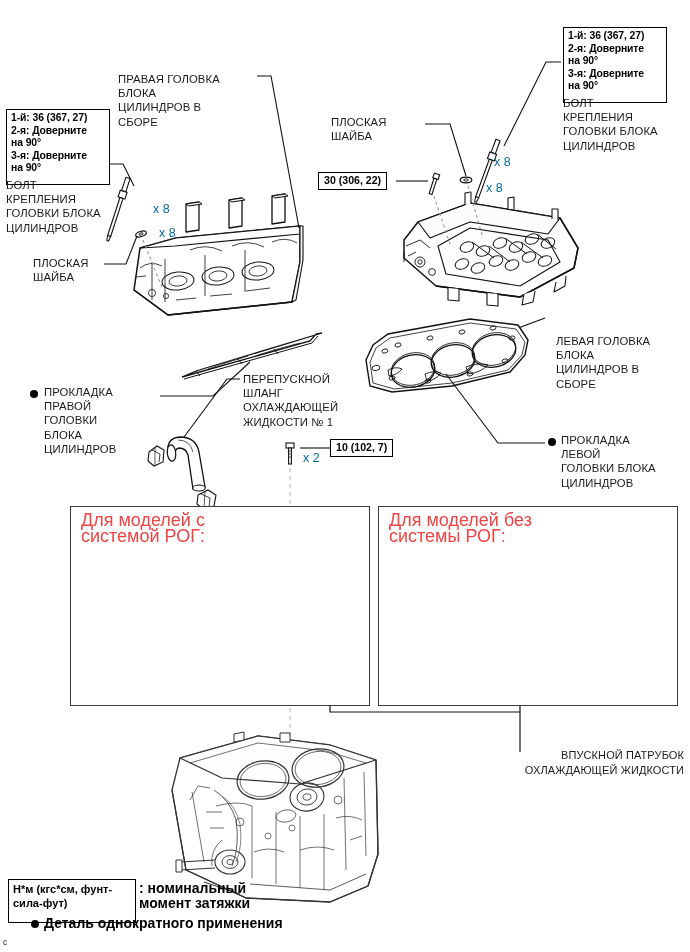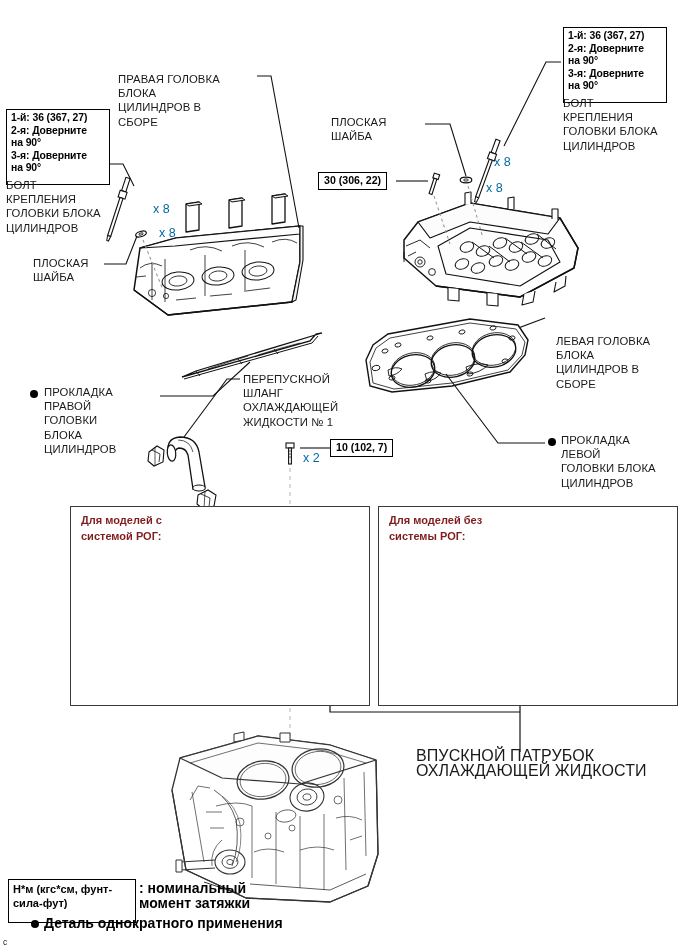--- a/index.html
+++ b/index.html
@@ -49,25 +49,24 @@
     white-space: nowrap;
   }
   .panel {
     position: absolute;
     border: 1.5px solid #3a3a3a;
     background: #fff;
     box-sizing: border-box;
   }
   .panel-title {
     position: absolute;
-    font-size: 11px;
+    font-size: 18px;
     line-height: 15.5px;
     white-space: pre-line;
-    color: #7f1d1d;
-    font-weight: bold;
+    color: #ef4444;
   }
   .bullet {
     position: absolute;
     width: 8px; height: 8px;
     border-radius: 50%;
     background: #000;
   }
   .legend-box {
     position: absolute;
     border: 1.6px solid #000;
@@ -529,21 +528,21 @@
   <div class="torque-inline" style="left:330px; top:439px;">10 (102, 7)</div>
 
   <div class="panel" style="left:70px; top:506px; width:300px; height:200px;"></div>
   <div class="panel-title" style="left:81px; top:513px; width:170px;">Для моделей с
 системой РОГ:</div>
 
   <div class="panel" style="left:378px; top:506px; width:300px; height:200px;"></div>
   <div class="panel-title" style="left:389px; top:513px; width:180px;">Для моделей без
 системы РОГ:</div>
 
-  <div class="lbl" style="left:416px; top:748px; width:250px; font-size:16px; line-height:15px;">ВПУСКНОЙ ПАТРУБОК
+  <div class="lbl" style="left:434px; top:748px; width:250px; font-size:11px; line-height:15px;text-align:right;">ВПУСКНОЙ ПАТРУБОК
 ОХЛАЖДАЮЩЕЙ ЖИДКОСТИ</div>
 
   <div class="legend-box" style="left:8px; top:879px; width:128px; height:44px;">Н*м (кгс*см, фунт-
 сила-фут)</div>
   <div class="legend-text" style="left:139px; top:881px; width:170px;">: номинальный
 момент затяжки</div>
   <div class="bullet" style="left:31px; top:920px;"></div>
   <div class="legend-text" style="left:44px; top:916px; width:260px;">Деталь однократного применения</div>
 
   <div class="corner-mark" style="left:3px; top:937px;">c</div>

